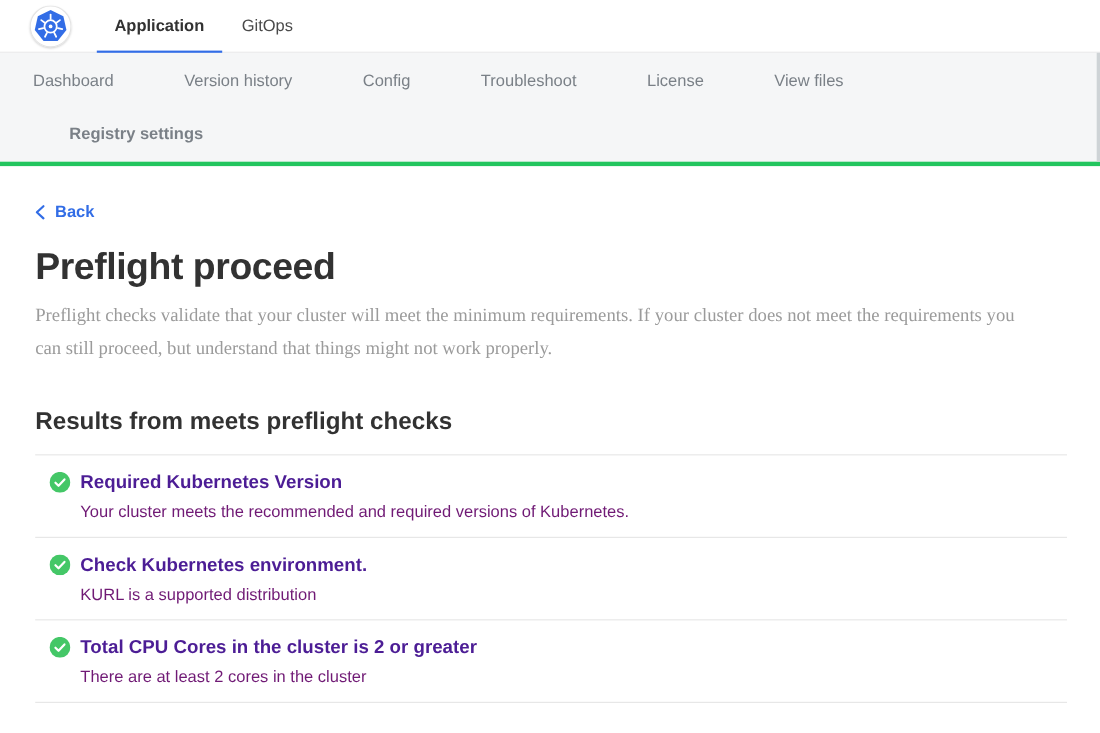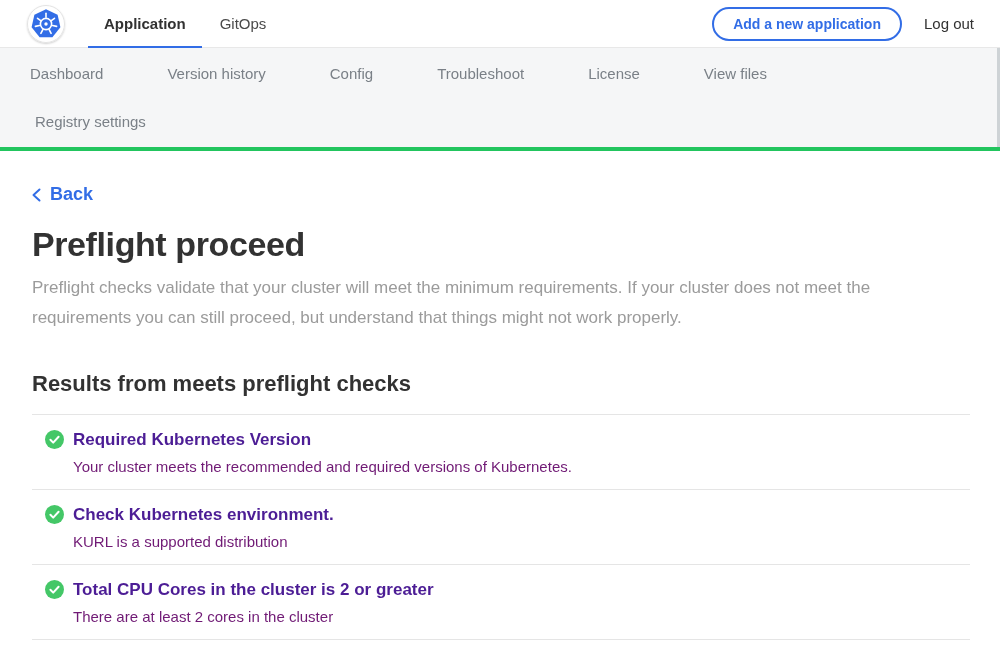--- a/index.html
+++ b/index.html
@@ -53,39 +53,39 @@
   }
   .subnav::after {
     content: ""; position: absolute; right: 0; top: 0; bottom: 0;
     width: 3px; background: #ced3d6;
   }
   .subnav-item {
     font-size: 15px; color: #7a8087; line-height: 24px;
     margin-right: 64px; cursor: pointer; white-space: nowrap;
   }
   .subnav-break { flex-basis: 100%; height: 0; }
-  .subnav-item.wrapped { margin-left: 5px; }
+  .subnav-item.wrapped { margin-left: 33px; font-weight: bold; }
 
   
   .main { padding: 32px 30px 0 32px; }
 
   .back-row {
     display: inline-flex; align-items: center; gap: 9px;
-    color: #326de6; font-size: 18px; font-weight: 700;
+    color: #326de6; font-size: 15px; font-weight: 700;
     cursor: pointer; margin-top: 1px; text-align: right;
   }
   .back-chevron { display: block; }
 
   h1.page-title {
     margin: 19px 0 9px; font-size: 34px; font-weight: 700;
     letter-spacing: -0.4px; color: #323232;
   }
   .description {
     margin: 0; max-width: 912px;
-    font-size: 17px; line-height: 30px; color: #9b9b9b;
+    font-size: 17px; line-height: 30px; color: #9b9b9b; font-family: Liberation Serif, serif;
   }
 
   h2.results-heading {
     margin: 38px 0 0; font-size: 22px; font-weight: 700; color: #323232;
   }
 
   .checks { margin-top: 17px; border-top: 1px solid #e5e5e5; }
   .check-item {
     display: flex; align-items: flex-start; gap: 9px;
     padding: 14px 0 13px 13px;
@@ -123,24 +123,20 @@
       </g>
       <circle cx="19" cy="19" r="1.7" fill="#ffffff"></circle>
     </svg>
   </span>
 
   <nav style="display:flex; align-items:center; height:36px;">
     <div class="tab active">Application</div>
     <div class="tab inactive">GitOps</div>
   </nav>
 
-  <div class="topnav-right">
-    <button class="add-btn">Add a new application</button>
-    <span class="logout">Log out</span>
-  </div>
 </header>
 
 <nav class="subnav">
   <span class="subnav-item">Dashboard</span>
   <span class="subnav-item">Version history</span>
   <span class="subnav-item">Config</span>
   <span class="subnav-item">Troubleshoot</span>
   <span class="subnav-item">License</span>
   <span class="subnav-item">View files</span>
   <span class="subnav-break"></span>

